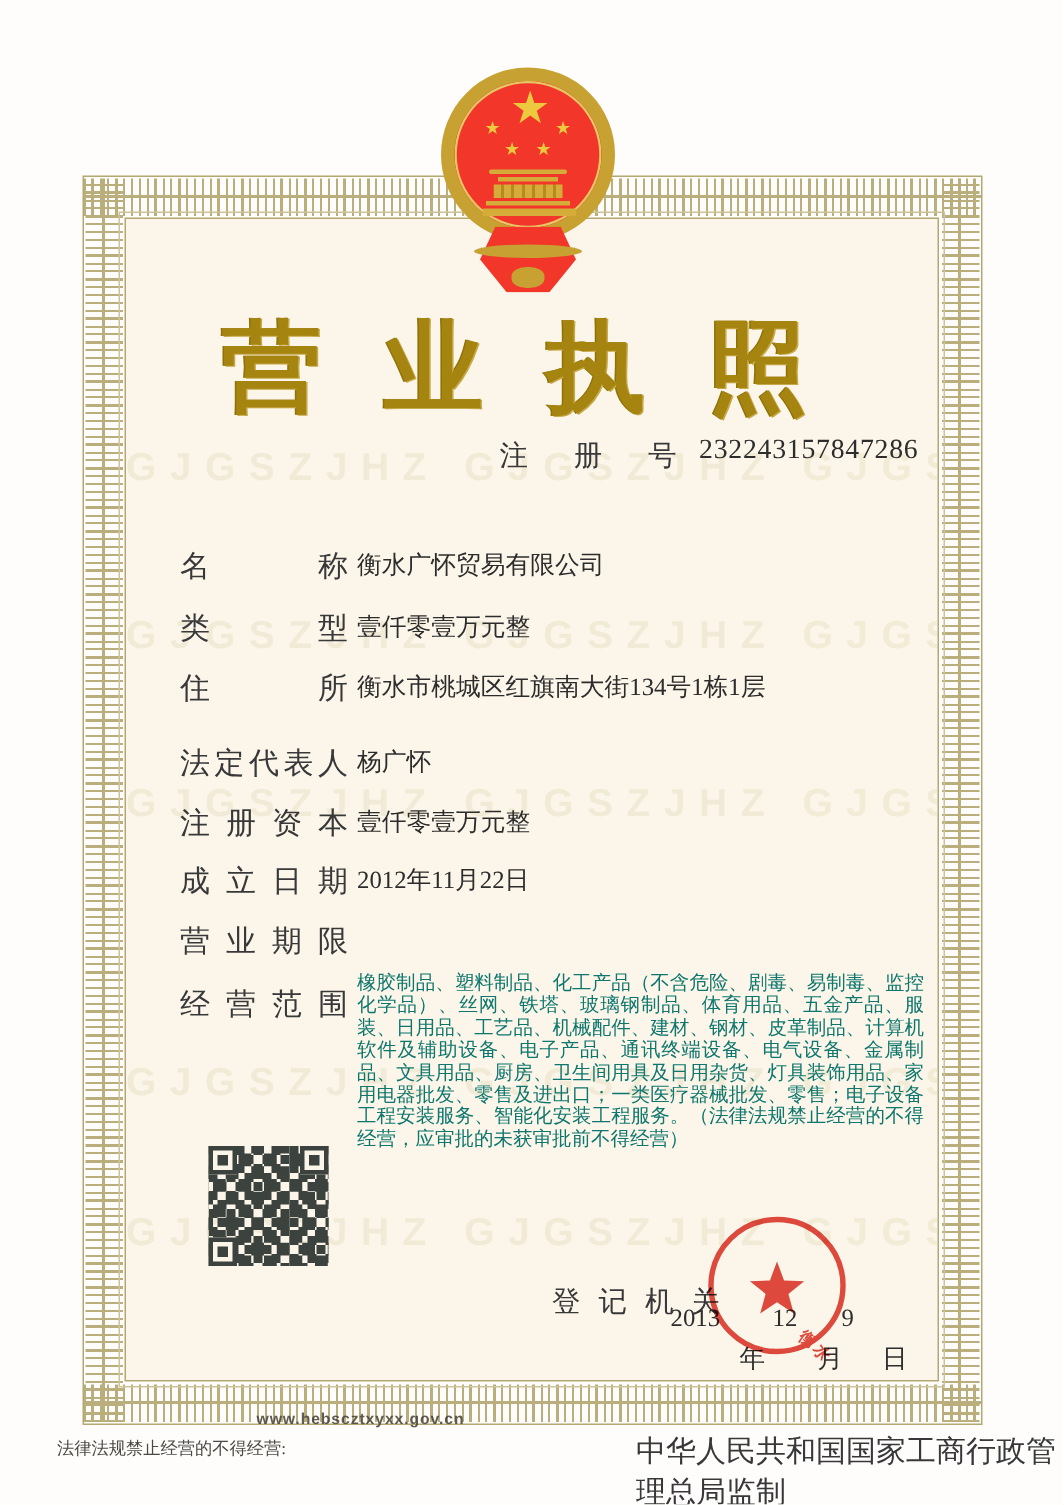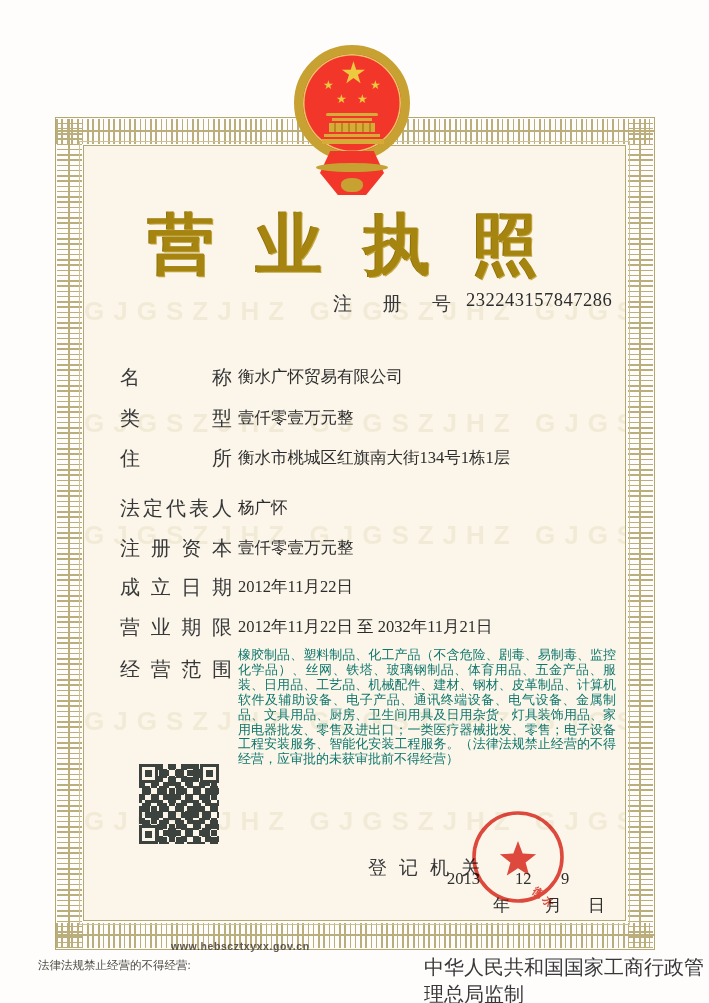--- a/index.html
+++ b/index.html
@@ -202,21 +202,20 @@
       </span>
     <span class="fvalue">2012年11月22日</span>
   </div>
   <div class="frow r6">
     <span class="flabel spread">
         <span>营</span>
         <span>业</span>
         <span>期</span>
         <span>限</span>
       </span>
-    <span class="fvalue">2012年11月22日 至 2032年11月21日</span>
   </div>
   <div class="frow r7">
     <span class="flabel spread">
         <span>经</span>
         <span>营</span>
         <span>范</span>
         <span>围</span>
       </span>
   </div>
   <div class="scope-value">橡胶制品、塑料制品、化工产品（不含危险、剧毒、易制毒、监控化学品）、丝网、铁塔、玻璃钢制品、体育用品、五金产品、服装、日用品、工艺品、机械配件、建材、钢材、皮革制品、计算机软件及辅助设备、电子产品、通讯终端设备、电气设备、金属制品、文具用品、厨房、卫生间用具及日用杂货、灯具装饰用品、家用电器批发、零售及进出口；一类医疗器械批发、零售；电子设备工程安装服务、智能化安装工程服务。（法律法规禁止经营的不得经营，应审批的未获审批前不得经营）</div>

